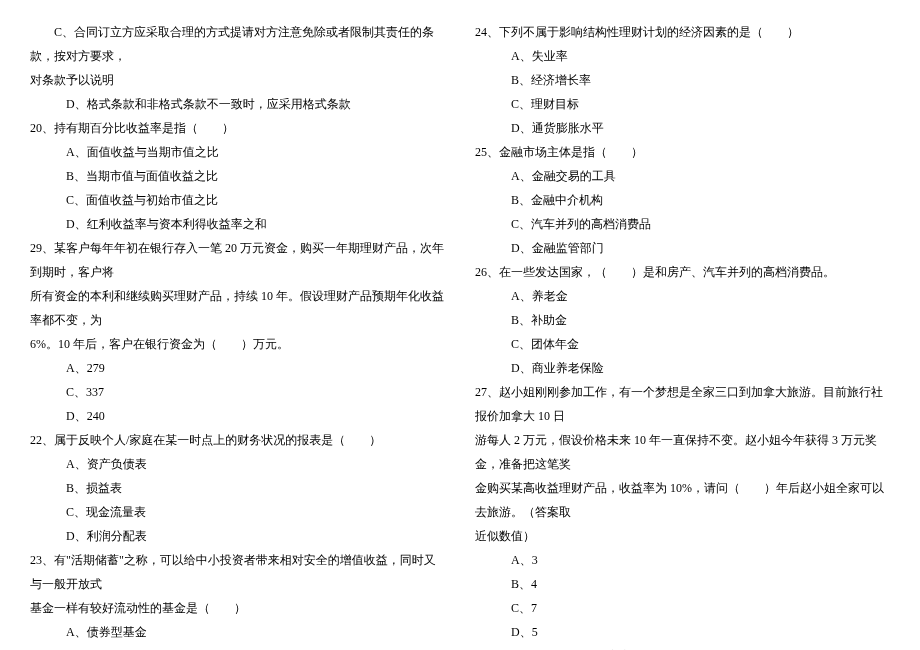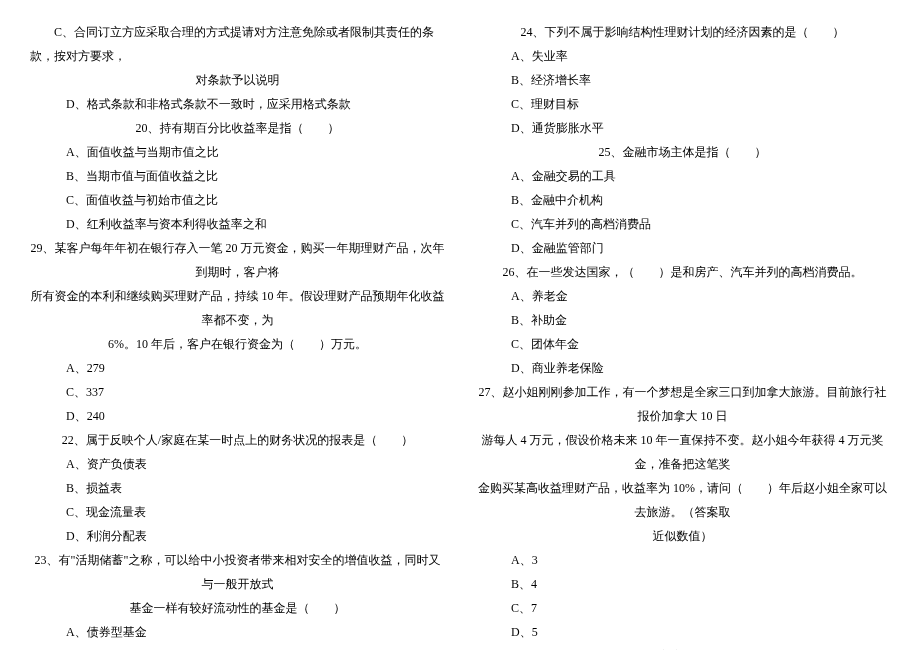--- a/index.html
+++ b/index.html
@@ -19,21 +19,20 @@
     }
     .col {
       flex: 1;
       min-width: 0;
     }
     .line {
       text-indent: 2em;
     }
     .q-line {
       text-indent: 0;
-      text-align: center;
     }
     .opt {
       text-indent: 3em;
     }
   </style>
 </head>
 <body>
 
 <div class="columns">
 
@@ -82,21 +81,21 @@
     <div class="opt">C、汽车并列的高档消费品</div>
     <div class="opt">D、金融监管部门</div>
 
     <div class="q-line">26、在一些发达国家，（　　）是和房产、汽车并列的高档消费品。</div>
     <div class="opt">A、养老金</div>
     <div class="opt">B、补助金</div>
     <div class="opt">C、团体年金</div>
     <div class="opt">D、商业养老保险</div>
 
     <div class="q-line">27、赵小姐刚刚参加工作，有一个梦想是全家三口到加拿大旅游。目前旅行社报价加拿大 10 日</div>
-    <div class="q-line">游每人 4 万元，假设价格未来 10 年一直保持不变。赵小姐今年获得 4 万元奖金，准备把这笔奖</div>
+    <div class="q-line">游每人 2 万元，假设价格未来 10 年一直保持不变。赵小姐今年获得 3 万元奖金，准备把这笔奖</div>
     <div class="q-line">金购买某高收益理财产品，收益率为 10%，请问（　　）年后赵小姐全家可以去旅游。（答案取</div>
     <div class="q-line">近似数值）</div>
     <div class="opt">A、3</div>
     <div class="opt">B、4</div>
     <div class="opt">C、7</div>
     <div class="opt">D、5</div>
 
     <div class="q-line">28、下列表述中，最符合家庭成长期理财特征的是（　　）</div>
 
   </div>

